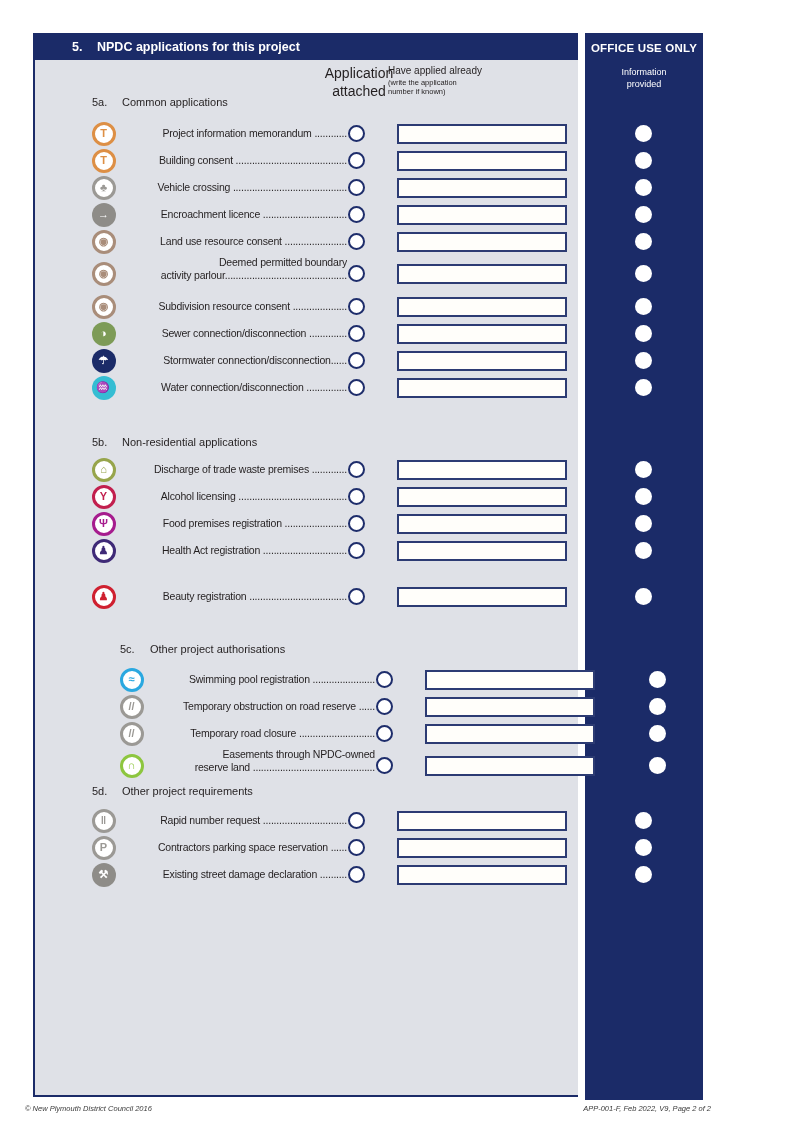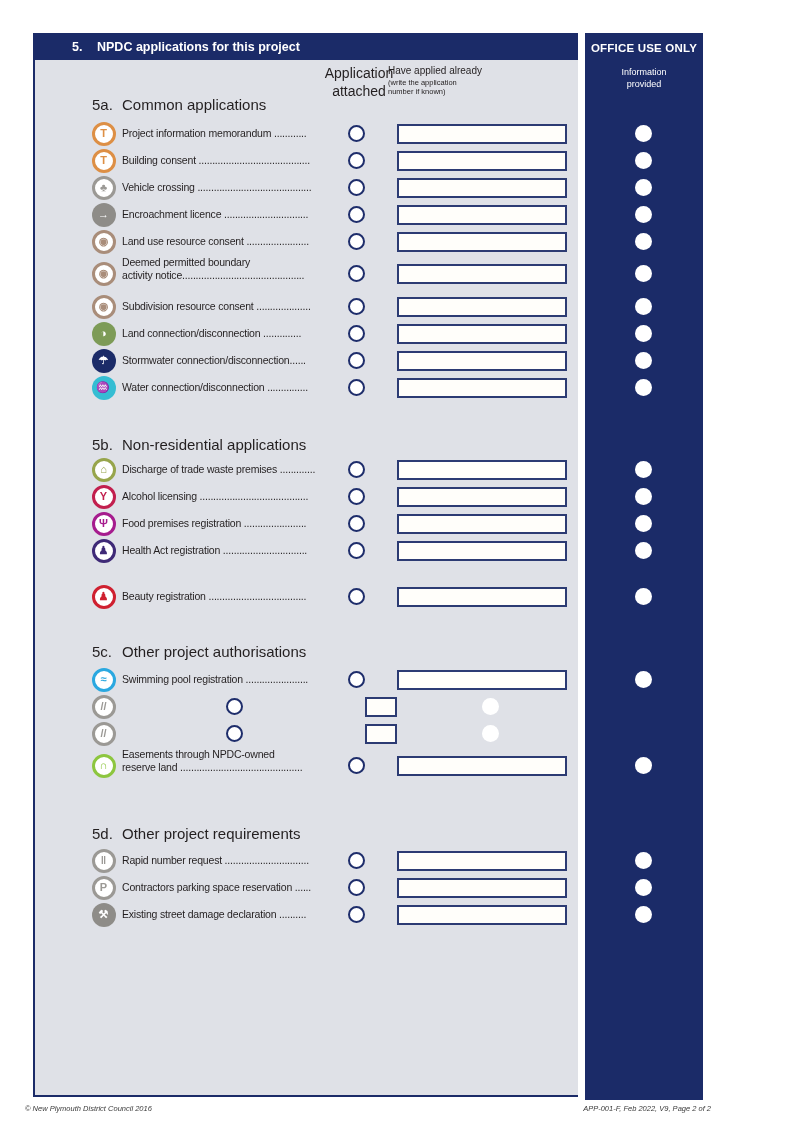--- a/index.html
+++ b/index.html
@@ -22,37 +22,37 @@
   
   .side-panel { position:absolute; left:552px; top:0; width:118px; height:1067px;
     background:#1b2b68; color:#fff; text-align:center; }
   .side-panel .office { font-weight:bold; font-size:11.5px; margin-top:9px; letter-spacing:.2px; }
   .side-panel .info { font-size:9px; line-height:1.3; margin:13px auto 0; width:70px; }
 
   
   .rows-layer { position:absolute; left:0; top:27px; width:670px; }
   .section-0 { margin-top:36px; }
   .section-1 { margin-top:26px; }
-  .section-2 { margin-top:33px; }
-  .section-3 { margin-top:40px; }
-  .section-head { padding-left:59px; font-size:15px; height:14px; }
+  .section-2 { margin-top:33px;padding-left:28px; }
+  .section-3 { }
+  .section-head { padding-left:59px; font-size:11px; height:14px; }
   .section-0 .section-head { margin-bottom:10px; }
   .section-1 .section-head { margin-bottom:6px;margin-top:35px; }
   .section-2 .section-head { margin-bottom:9px; }
   .section-3 .section-head { margin-bottom:8px; }
   .sec-num { display:inline-block; width:30px; }
 
   .row { display:grid; grid-template-columns:37px 225px 18px 32px 170px 1fr;
     align-items:start; min-height:27px; padding-left:52px; }
   .row.two-line { min-height:38px; }
   .row.row-sub { min-height:46px; }
   .cell { height:27px; display:flex; align-items:center; justify-content:center; }
   .two-line .cell { margin-top:5px; }
   .labelcell { display:flex; flex-direction:column; justify-content:center; min-height:27px;
-    font-size:10.5px; letter-spacing:-0.2px; line-height:1.22; overflow:hidden; }
+    font-size:10.5px; letter-spacing:-0.2px; line-height:1.22; overflow:hidden;align-items:flex-end; }
   .labelcell .lab { white-space:nowrap; }
   .labelcell .sub { font-size:8.5px; letter-spacing:0; line-height:1.2; margin-top:1px; }
 
   .icon { width:24px; height:24px; border-radius:50%; display:flex; align-items:center;
     justify-content:center; font-size:11px; font-weight:bold; line-height:1; }
   .icon.ring { border:3px solid; background:#fff; }
   .icon.fill { color:#fff; }
 
   .radio { width:17px; height:17px; border:2px solid #1e2d6b; border-radius:50%; background:#fff; }
   .appnum { width:100%; height:20px; border:2px solid #2c3b73; background:#fffefa; border-radius:0;
@@ -180,21 +180,21 @@
           <div class="cell circlecell">
             <div class="dot"></div>
           </div>
         </div>
         <div class="row two-line">
           <div class="cell">
             <span class="icon ring" style="border-color: rgb(169, 141, 122); color: rgb(169, 141, 122);">◉</span>
           </div>
           <div class="labelcell">
             <span class="lab">Deemed permitted boundary</span>
-            <span class="lab">activity notice.............................................</span>
+            <span class="lab">activity parlour.............................................</span>
           </div>
           <div class="cell">
             <div class="radio" role="radio"></div>
           </div>
           <div></div>
           <div class="cell">
             <input class="appnum" type="text" style="">
           </div>
           <div class="cell circlecell">
             <div class="dot"></div>
@@ -216,21 +216,21 @@
           </div>
           <div class="cell circlecell">
             <div class="dot"></div>
           </div>
         </div>
         <div class="row">
           <div class="cell">
             <span class="icon fill" style="background: rgb(125, 155, 87);">◑</span>
           </div>
           <div class="labelcell">
-            <span class="lab">Land connection/disconnection ..............</span>
+            <span class="lab">Sewer connection/disconnection ..............</span>
           </div>
           <div class="cell">
             <div class="radio" role="radio"></div>
           </div>
           <div></div>
           <div class="cell">
             <input class="appnum" type="text" style="">
           </div>
           <div class="cell circlecell">
             <div class="dot"></div>
@@ -383,34 +383,40 @@
             <input class="appnum" type="text" style="">
           </div>
           <div class="cell circlecell">
             <div class="dot"></div>
           </div>
         </div>
         <div class="row">
           <div class="cell">
             <span class="icon ring" style="border-color: rgb(155, 153, 149); color: rgb(155, 153, 149);">//</span>
           </div>
+          <div class="labelcell">
+            <span class="lab">Temporary obstruction on road reserve ......</span>
+          </div>
           <div class="cell">
             <div class="radio" role="radio"></div>
           </div>
           <div></div>
           <div class="cell">
             <input class="appnum" type="text" style="">
           </div>
           <div class="cell circlecell">
             <div class="dot"></div>
           </div>
         </div>
         <div class="row">
           <div class="cell">
             <span class="icon ring" style="border-color: rgb(155, 153, 149); color: rgb(155, 153, 149);">//</span>
+          </div>
+          <div class="labelcell">
+            <span class="lab">Temporary road closure ............................</span>
           </div>
           <div class="cell">
             <div class="radio" role="radio"></div>
           </div>
           <div></div>
           <div class="cell">
             <input class="appnum" type="text" style="">
           </div>
           <div class="cell circlecell">
             <div class="dot"></div>

